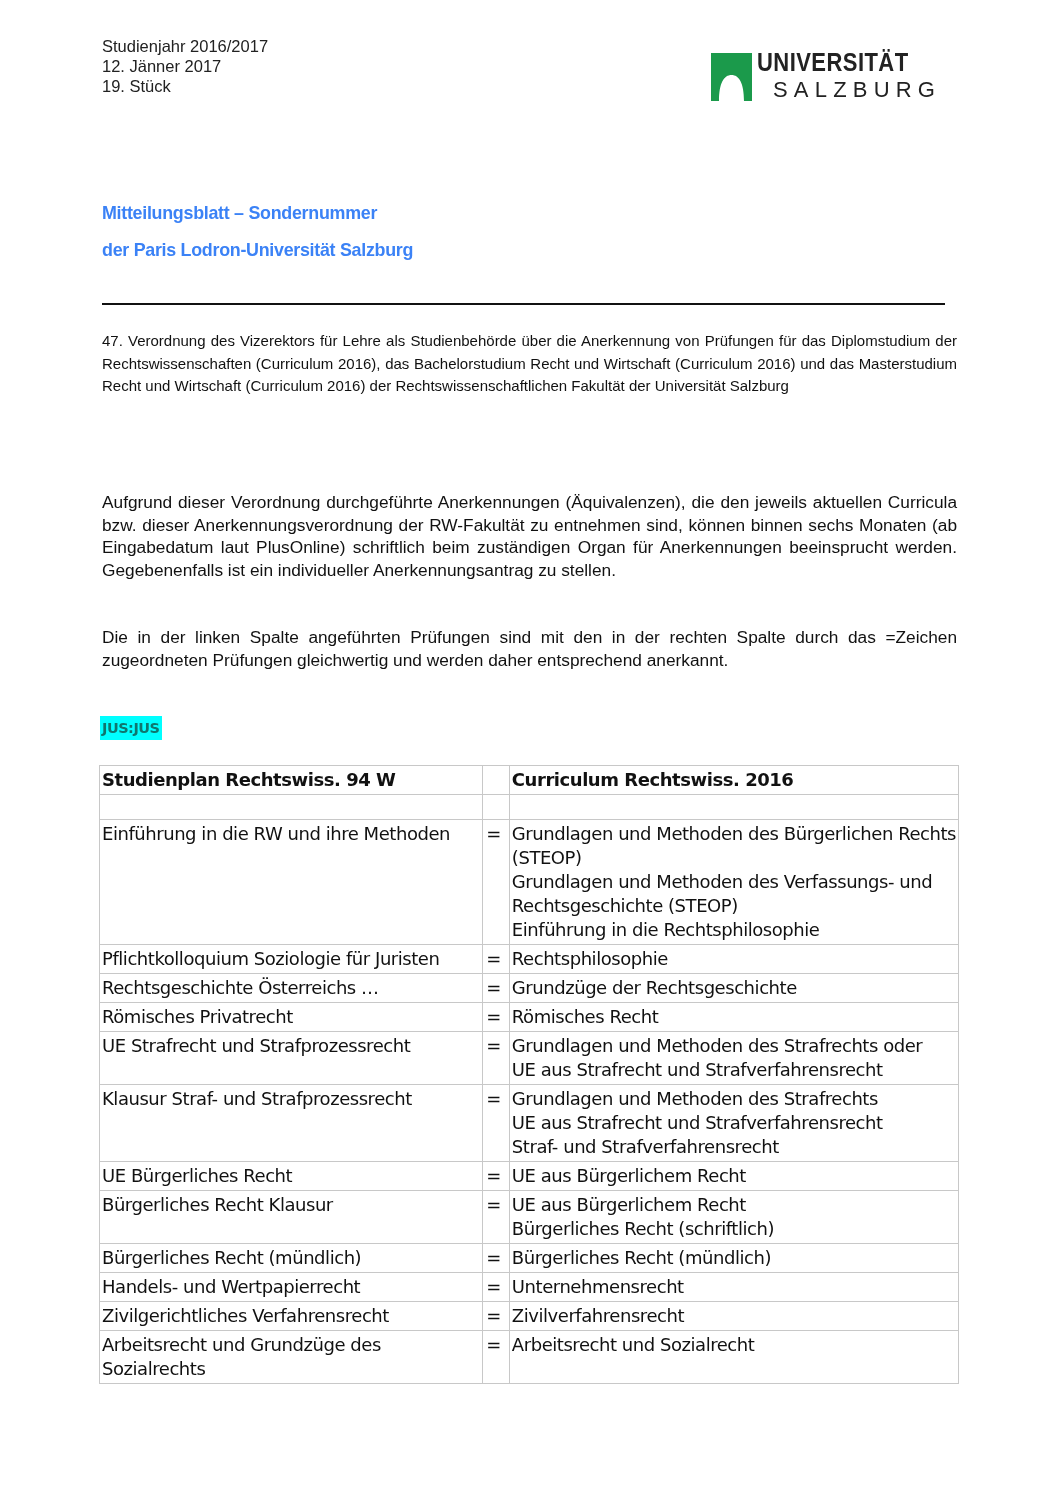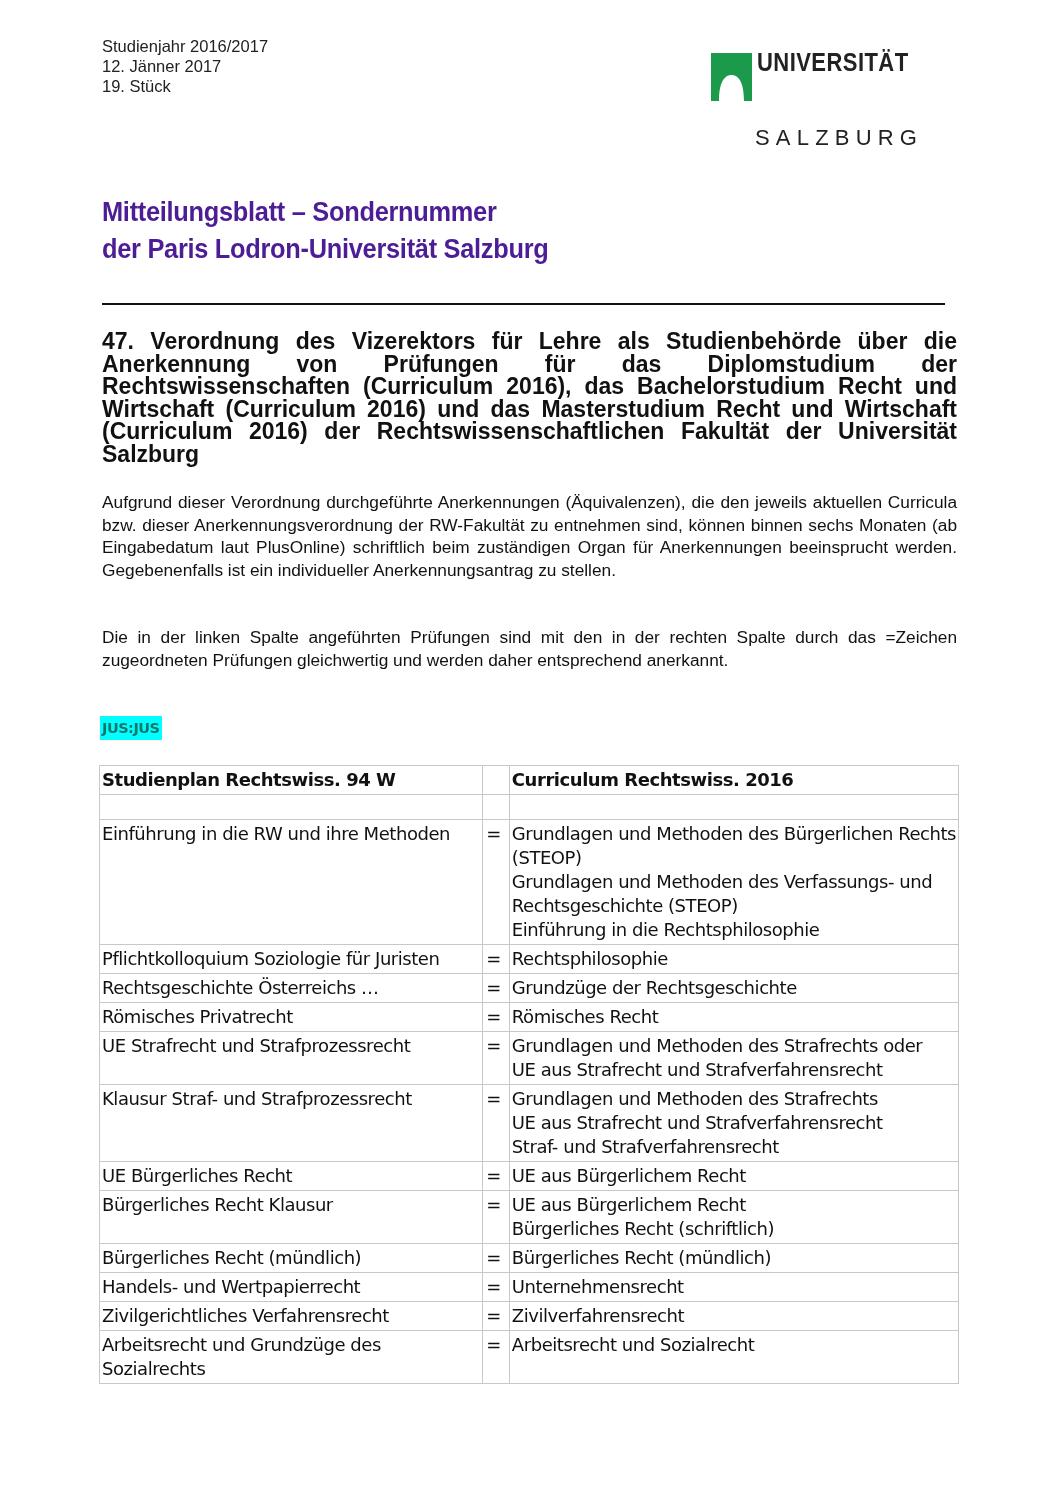--- a/index.html
+++ b/index.html
@@ -3,25 +3,25 @@
 <meta charset="utf-8">
 <style>
   html, body { margin: 0; padding: 0; background: #ffffff; }
   body { width: 1058px; height: 1497px; position: relative; overflow: hidden; color: #111; }
   .page { position: absolute; left: 0; top: 0; width: 880px; height: 1497px; }
   .meta { position: absolute; left: 102px; top: 36px; font-family: "Liberation Sans", sans-serif; font-size: 16.5px; line-height: 20px; color: #222; }
   .meta div { white-space: nowrap; }
   .logo { position: absolute; left: 711px; top: 50px; width: 210px; height: 54px; }
   .logo .mark { position: absolute; left: 0; top: 3px; width: 41px; height: 48px; }
   .logo .l1 { position: absolute; left: 46px; top: -2px; font-family: "Liberation Sans", sans-serif; font-weight: bold; font-size: 25px; letter-spacing: 0.5px; color: #222; white-space: nowrap; transform: scaleX(0.88); transform-origin: left top; }
-  .logo .l2 { position: absolute; left: 44px; top: 27px; font-family: "Liberation Sans", sans-serif; font-size: 22px; letter-spacing: 6.2px; color: #222; white-space: nowrap; margin-top: 48px; }
-  .title { position: absolute; left: 102px; top: 194px; font-family: "Liberation Sans", sans-serif; font-weight: bold; font-size: 27px; line-height: 37px; color: #4c1d95; letter-spacing: -0.3px; }
+  .logo .l2 { position: absolute; left: 62px; top: 27px; font-family: "Liberation Sans", sans-serif; font-size: 22px; letter-spacing: 6.2px; color: #222; white-space: nowrap; }
+  .title { position: absolute; left: 102px; top: 194px; font-family: "Liberation Sans", sans-serif; font-weight: bold; font-size: 19px; line-height: 37px; color: #3b82f6; letter-spacing: -0.3px; }
   .title div { white-space: nowrap; transform: scaleX(0.94); transform-origin: left; }
   .rule { position: absolute; left: 102px; top: 303px; width: 843px; height: 2px; background: #111; }
-  .heading { position: absolute; left: 102px; top: 330px; width: 855px; font-family: "Liberation Sans", sans-serif; font-weight: bold; font-size: 23px; line-height: 22.5px; text-align: justify; color: #111; }
+  .heading { position: absolute; left: 102px; top: 330px; width: 855px; font-family: "Liberation Sans", sans-serif; font-weight: normal; font-size: 15px; line-height: 22.5px; text-align: justify; color: #111; }
   .para { position: absolute; left: 102px; width: 855px; font-family: "Liberation Sans", sans-serif; font-size: 17.3px; line-height: 22.5px; text-align: justify; color: #111; }
   .p1 { top: 491px; }
   .p2 { top: 626px; }
   .tag { position: absolute; left: 100px; top: 716px; padding: 1px 2px; background: #00ffff; font-family: "DejaVu Sans", sans-serif; font-weight: bold; font-size: 14.5px; line-height: 22px; color: #0f766e; letter-spacing: -0.5px; }
   table.eq { position: absolute; left: 99px; top: 765px; width: 860px; border-collapse: collapse; font-family: "DejaVu Sans", sans-serif; font-size: 18px; color: #111; }
   table.eq td { border: 1.5px solid #c8c8c8; vertical-align: top; padding: 2px 2px 2px 2px; line-height: 24px; letter-spacing: -0.45px; }
   table.eq td.c1 { width: 392px; }
   table.eq td.c2 { width: 21px; padding-left: 3px; }
   table.eq td.c3 { }
   table.eq tr.head td { font-weight: bold; height: 22px; }

